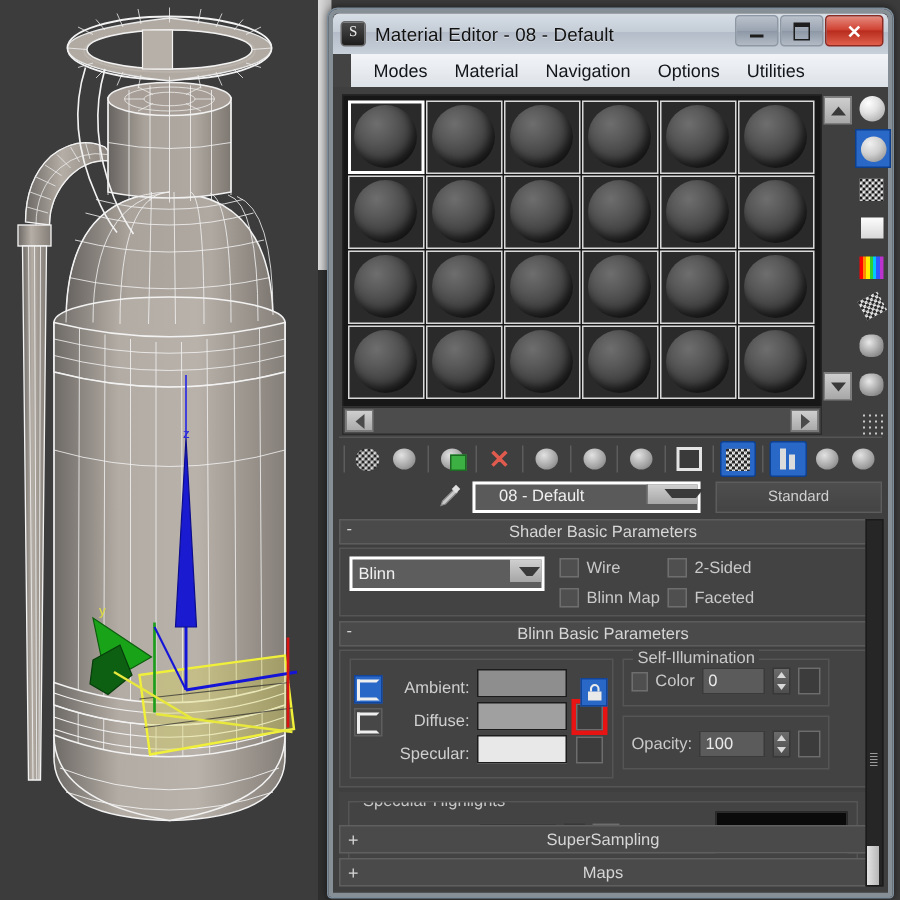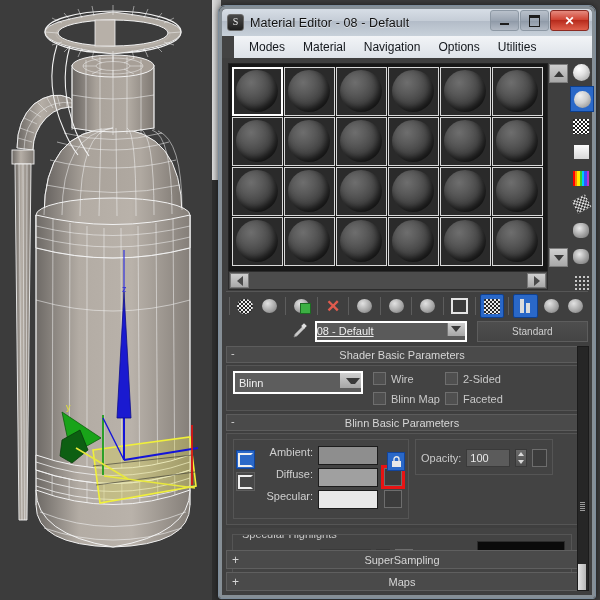--- a/index.html
+++ b/index.html
@@ -205,21 +205,21 @@
   #namerow{
     position:absolute;left:4px;top:262px;right:4px;height:22px;
     display:flex;align-items:center;
   }
   #pipette{width:22px;height:20px;margin-left:64px;display:flex;align-items:center;justify-content:center;}
   #matname{
     flex:0 0 auto;width:148px;height:17px;margin-left:4px;
     background:#5a5a5a;border:2px solid #ffffff;
     display:flex;align-items:center;position:relative;
   }
-  #matname span{font-size:11px;color:#efefef;padding-left:0;text-decoration:underline;}
+  #matname span{font-size:11px;color:#efefef;padding-left:16px;}
   #matname .dd{
     position:absolute;right:0;top:0;width:17px;height:13px;
     background:linear-gradient(to bottom,#d0d0d0,#a6a6a6);border-left:1px solid #777;
     display:flex;align-items:center;justify-content:center;
   }
   #mattype{
     width:116px;height:19px;margin-left:10px;
     background:linear-gradient(to bottom,#4e4e4e,#444);
     border:1px solid #5d5d5d;
     display:flex;align-items:center;justify-content:center;
@@ -263,21 +263,21 @@
     position:relative;width:166px;border:1px solid #555;padding:6px 4px 6px 4px;
   }
   .lockcol{position:absolute;left:2px;top:10px;}
   .lockbtn{
     width:17px;height:17px;margin-bottom:3px;
     display:flex;align-items:center;justify-content:center;
     background:#2a68c8;border:1px solid #12449a;
   }
   .lockbtn.plain{background:#474747;border:1px solid #5e5e5e;}
   .lockglyph{width:11px;height:10px;border:2px solid #efefef;border-right-color:transparent;}
-  .colrow{display:flex;align-items:flex-start;justify-content:flex-end;height:19px;margin-bottom:3px;padding-right:2px;padding-left:24px;}
+  .colrow{display:flex;align-items:flex-end;justify-content:flex-end;height:19px;margin-bottom:3px;padding-right:2px;padding-left:24px;}
   .collabel{font-size:11px;color:#cfcfcf;margin-right:5px;}
   .swatch{width:58px;height:17px;border:1px solid #1c1c1c;}
   .mapbtn{width:16px;height:16px;background:#3c3c3c;border:1px solid #6d6d6d;margin-left:6px;}
   .mapbtn.hl{outline:3px solid #e81313;}
   .mapbtn .dots{
     width:11px;height:10px;margin:2px auto 0;
     background-image:radial-gradient(circle,#b9b9b9 .7px,transparent .7px);
     background-size:3px 3px;
   }
   #amblock{
@@ -804,20 +804,33 @@
 
             <div id="amblock">
               <svg width="11" height="12" viewBox="0 0 11 12">
                     <rect x="1" y="5" width="9" height="6" fill="#e9e9e9"></rect>
                     <path d="M3,5 V3.2 A2.5,2.5 0 0 1 8,3.2 V5" fill="none" stroke="#e9e9e9" stroke-width="1.4"></path>
                   </svg>
             </div>
           </div>
 
           <div id="rightcol">
+            <div class="fieldset">
+              <span class="fslegend">Self-Illumination</span>
+              <div class="spinrow">
+                <span class="cbox"></span>
+                <span class="cblabel">Color</span>
+                <span class="numfield">0</span>
+                <span class="spinner">
+                      <i class="sp-u"></i>
+                      <i class="sp-d"></i>
+                    </span>
+                <span class="smallmap"></span>
+              </div>
+            </div>
             <div class="fieldset" style="padding-top:9px">
               <div class="spinrow" style="justify-content:flex-end">
                 <span class="cblabel">Opacity:</span>
                 <span class="numfield">100</span>
                 <span class="spinner">
                       <i class="sp-u"></i>
                       <i class="sp-d"></i>
                     </span>
                 <span class="smallmap"></span>
               </div>

